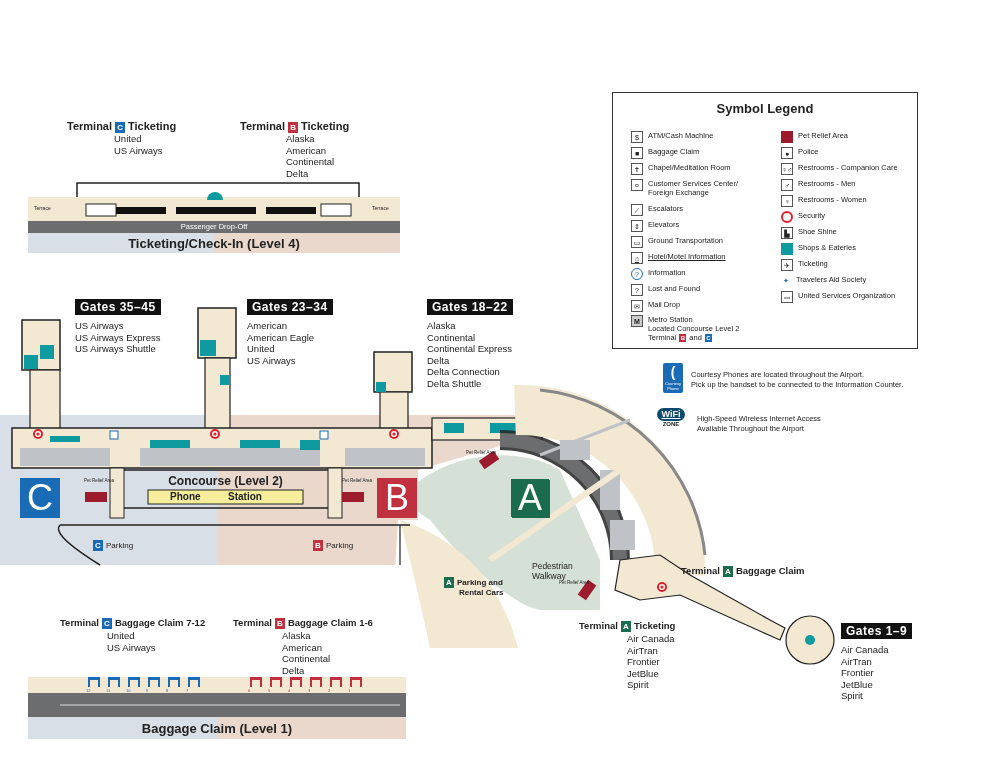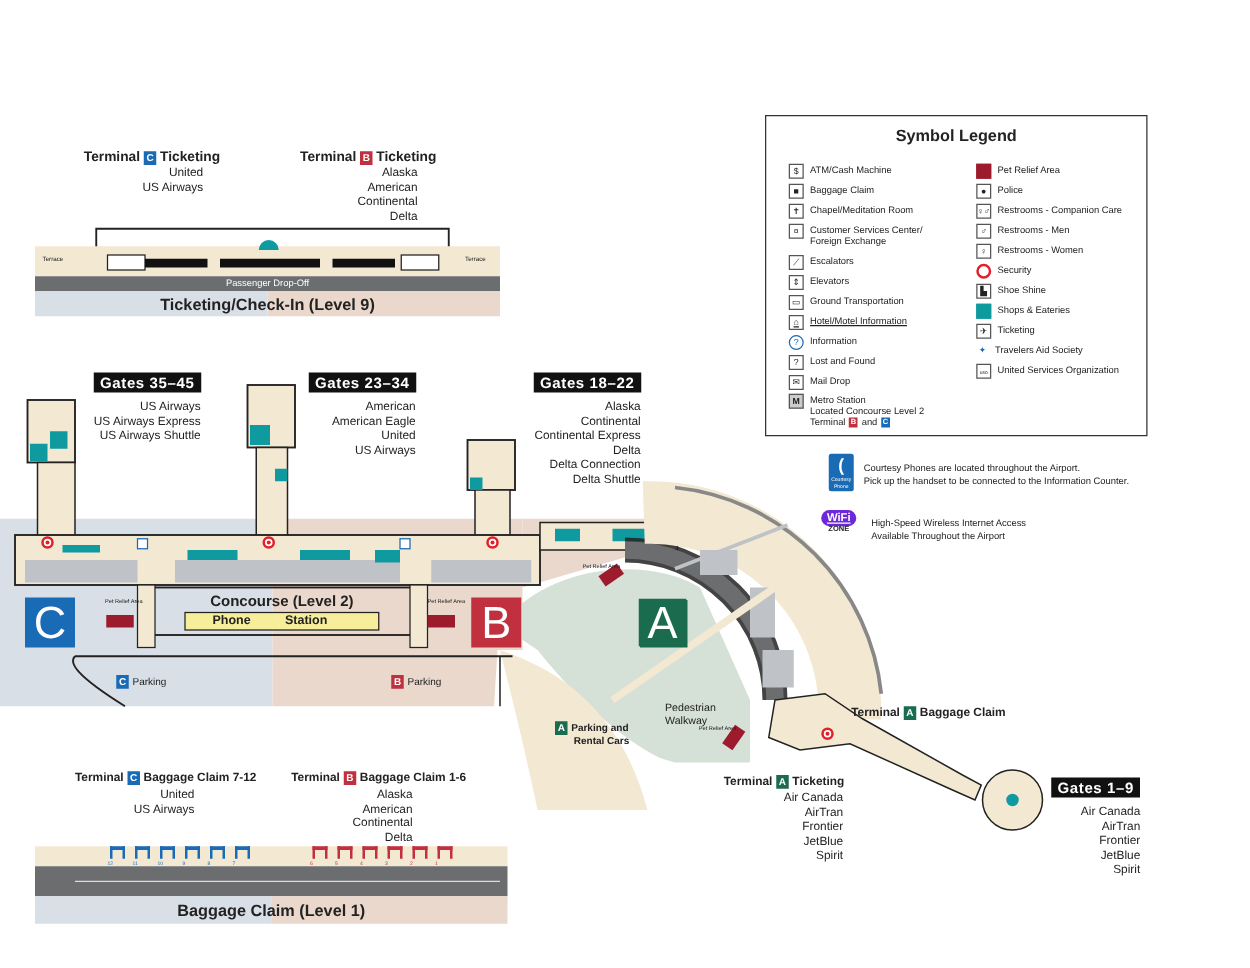--- a/index.html
+++ b/index.html
@@ -1,20 +1,20 @@
 <!DOCTYPE html>
 <html><head>
 <meta charset="utf-8">
 <style>
   html, body { margin:0; padding:0; background:#ffffff; }
   body { width:1000px; height:774px; position:relative; overflow:hidden; font-family:"Liberation Sans", sans-serif; color:#222; }
   svg { position:absolute; left:0; top:0; }
   .abs { position:absolute; }
   .lbl { font-size:11px; font-weight:bold; color:#222; white-space:nowrap; }
-  .list { font-size:9.5px; line-height:11.5px; color:#222;text-align:right; }
+  .list { font-size:9.5px; line-height:11.5px; color:#222; }
   .list div { white-space:nowrap; }
   .badge { display:inline-block; width:10px; height:11px; color:#fff; font-size:8px; text-align:center; line-height:11px; font-weight:bold; vertical-align:middle; margin:0 3px; }
   .gate-head { background:#111; color:#fff; font-weight:bold; font-size:12px; padding:1px 5px; letter-spacing:0.5px; white-space:nowrap; }
   .legend-box { position:absolute; left:612px; top:92px; width:304px; height:255px; border:1.5px solid #333; background:#fff; }
   .legend-title { position:absolute; left:0; width:100%; top:8px; text-align:center; font-weight:bold; font-size:13px; }
   .leg-item { position:absolute; font-size:7.5px; line-height:9px; white-space:nowrap; display:flex; align-items:flex-start; }
   .leg-icon { width:10px; height:10px; border:1px solid #555; margin-right:5px; display:inline-flex; align-items:center; justify-content:center; font-size:7px; flex:none; background:#fff; }
   .big-letter { position:absolute; width:40px; height:40px; color:#fff; font-size:36px; text-align:center; line-height:40px; }
   .footer { font-size:11px; line-height:18px; color:#222; }
   .level-title { font-weight:bold; font-size:13px; text-align:center; }
@@ -143,21 +143,21 @@
 </div>
 <div class="abs list" style="left:286px;top:133px;">
   <div>Alaska</div>
   <div>American</div>
   <div>Continental</div>
   <div>Delta</div>
 </div>
 <div class="abs" style="left:34px;top:205px;font-size:5px;">Terrace</div>
 <div class="abs" style="left:372px;top:205px;font-size:5px;">Terrace</div>
 <div class="abs" style="left:28px;top:222px;width:372px;text-align:center;color:#fff;font-size:7.5px;">Passenger Drop-Off</div>
-<div class="abs level-title" style="left:28px;top:236px;width:372px;">Ticketing/Check-In (Level 9)</div>
+<div class="abs level-title" style="left:28px;top:236px;width:372px;">Ticketing/Check-In (Level 4)</div>
 
 <div class="abs" style="left:75px;top:297px;">
   <span class="gate-head">Gates 35–45</span>
   <div class="list" style="margin-top:5px;">
     <div>US Airways</div>
     <div>US Airways Express</div>
     <div>US Airways Shuttle</div>
   </div>
 </div>
 <div class="abs" style="left:247px;top:297px;">
@@ -443,21 +443,21 @@
 
 <div class="abs" style="left:663px;top:363px;width:20px;height:30px;background:#1a6bb5;border-radius:2px;color:#fff;font-size:4px;text-align:center;">
   <div style="font-size:14px;line-height:18px;font-weight:bold;">(</div>
   <div>Courtesy Phone</div>
 </div>
 <div class="abs" style="left:691px;top:370px;font-size:7.5px;line-height:10px;">
   <div>Courtesy Phones are located throughout the Airport.</div>
   <div>Pick up the handset to be connected to the Information Counter.</div>
 </div>
 <div class="abs" style="left:657px;top:408px;width:28px;text-align:center;">
-  <div style="background:#6d28d9;color:#fff;font-weight:bold;font-size:9px;border-radius:8px;line-height:13px;text-decoration:underline;">WiFi</div>
+  <div style="background:#0c4a6e;color:#fff;font-weight:bold;font-size:9px;border-radius:8px;line-height:13px;text-decoration:underline;">WiFi</div>
   <div style="font-weight:bold;font-size:6px;">ZONE</div>
 </div>
 <div class="abs" style="left:697px;top:414px;font-size:7.5px;line-height:10px;">
   <div>High-Speed Wireless Internet Access</div>
   <div>Available Throughout the Airport</div>
 </div>
 
 <div class="abs footer" style="left:627px;top:737px;">
 </div>
 

